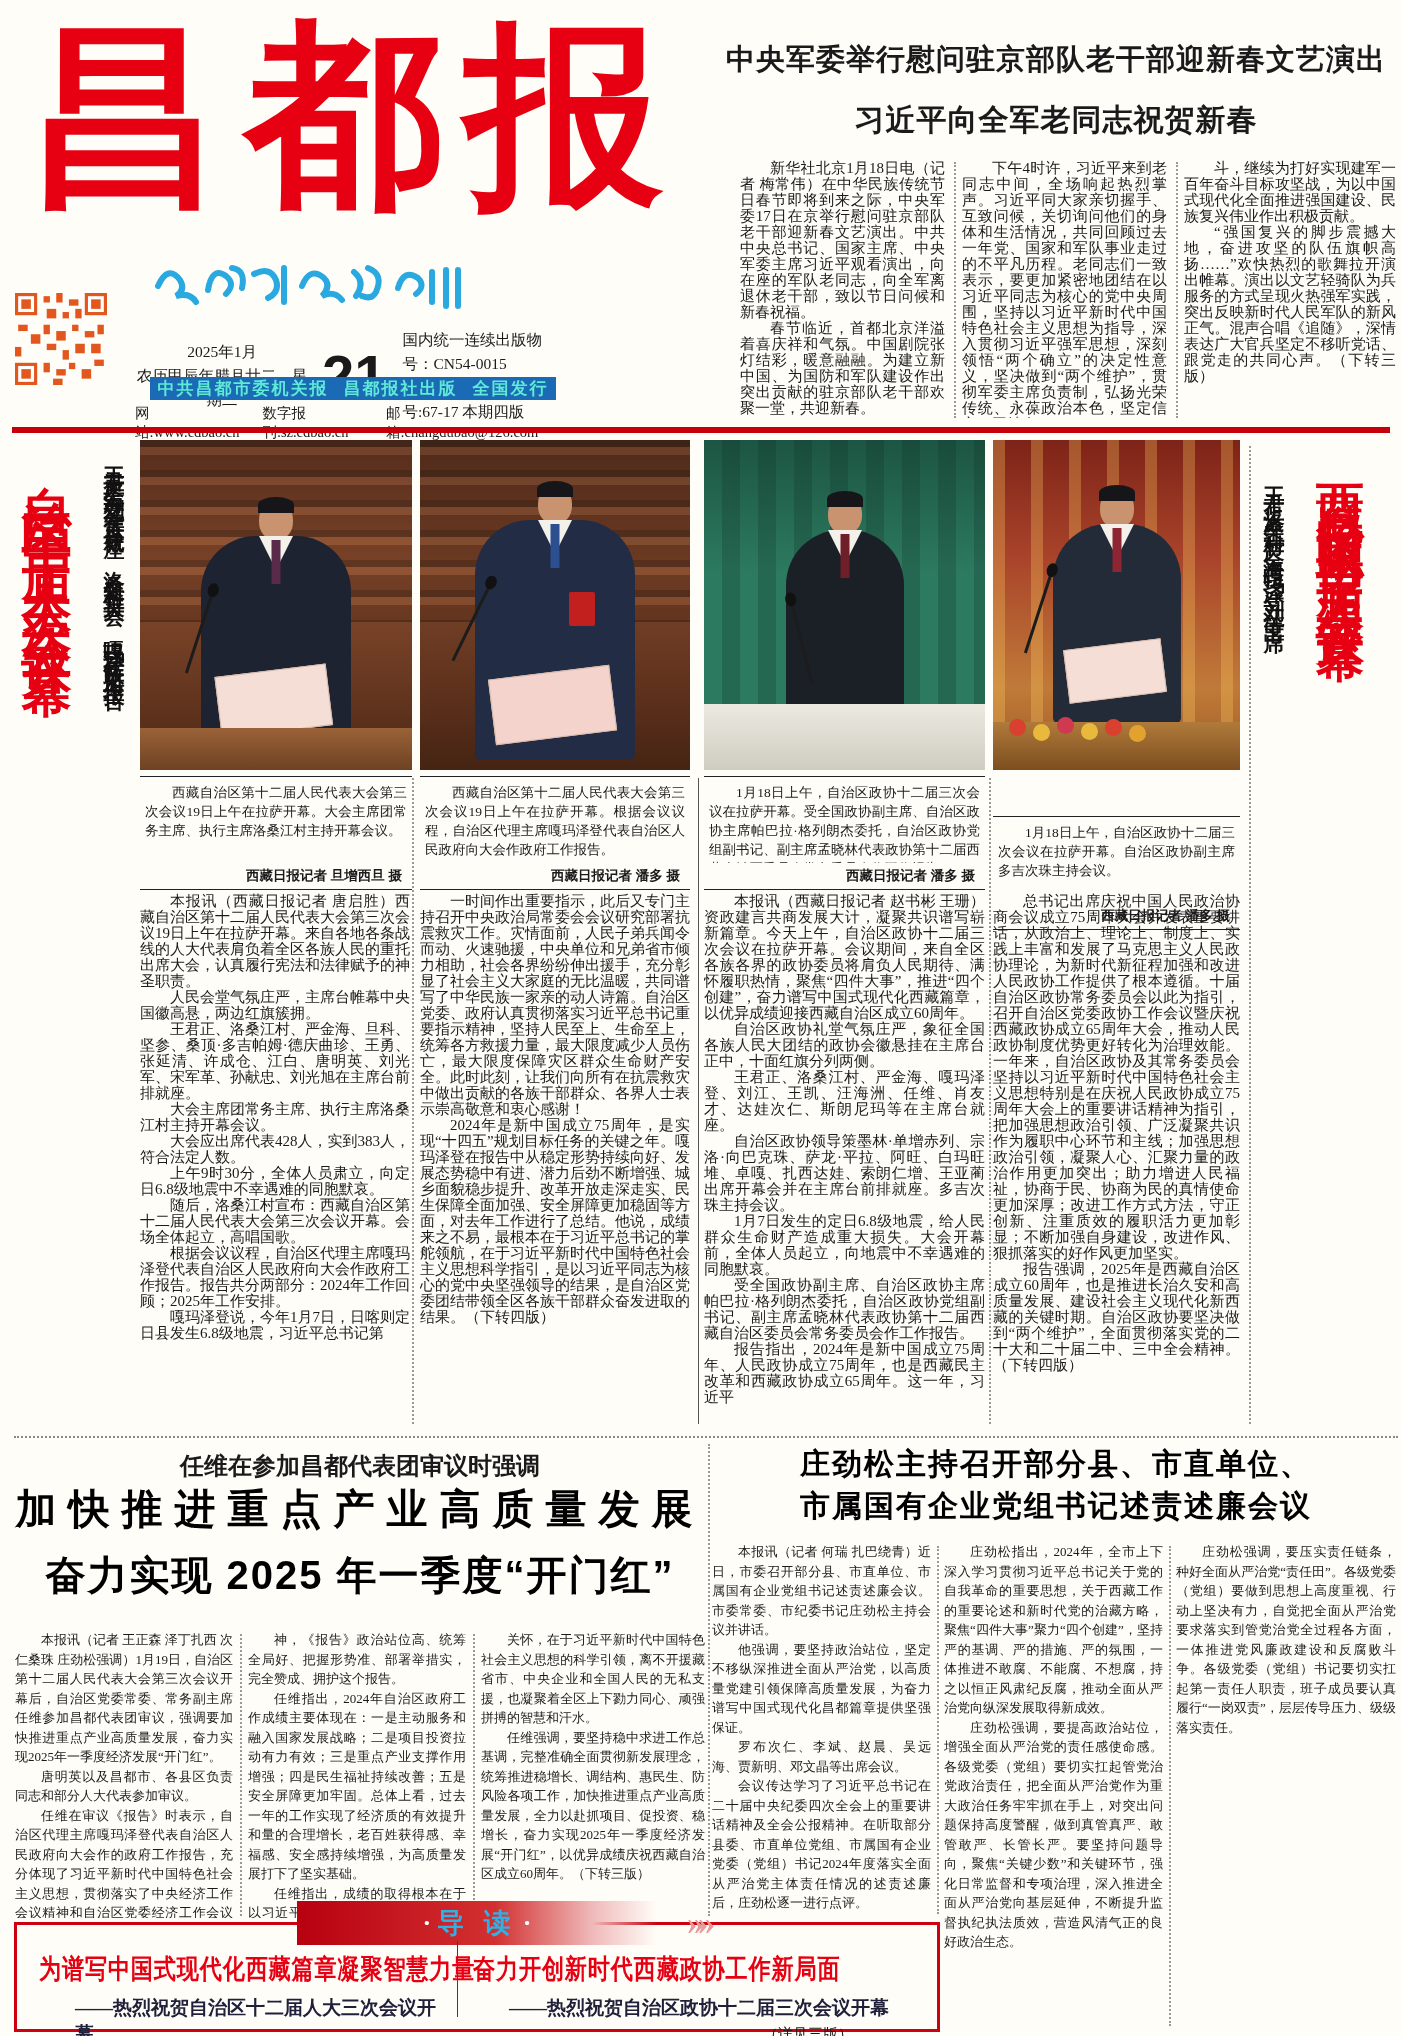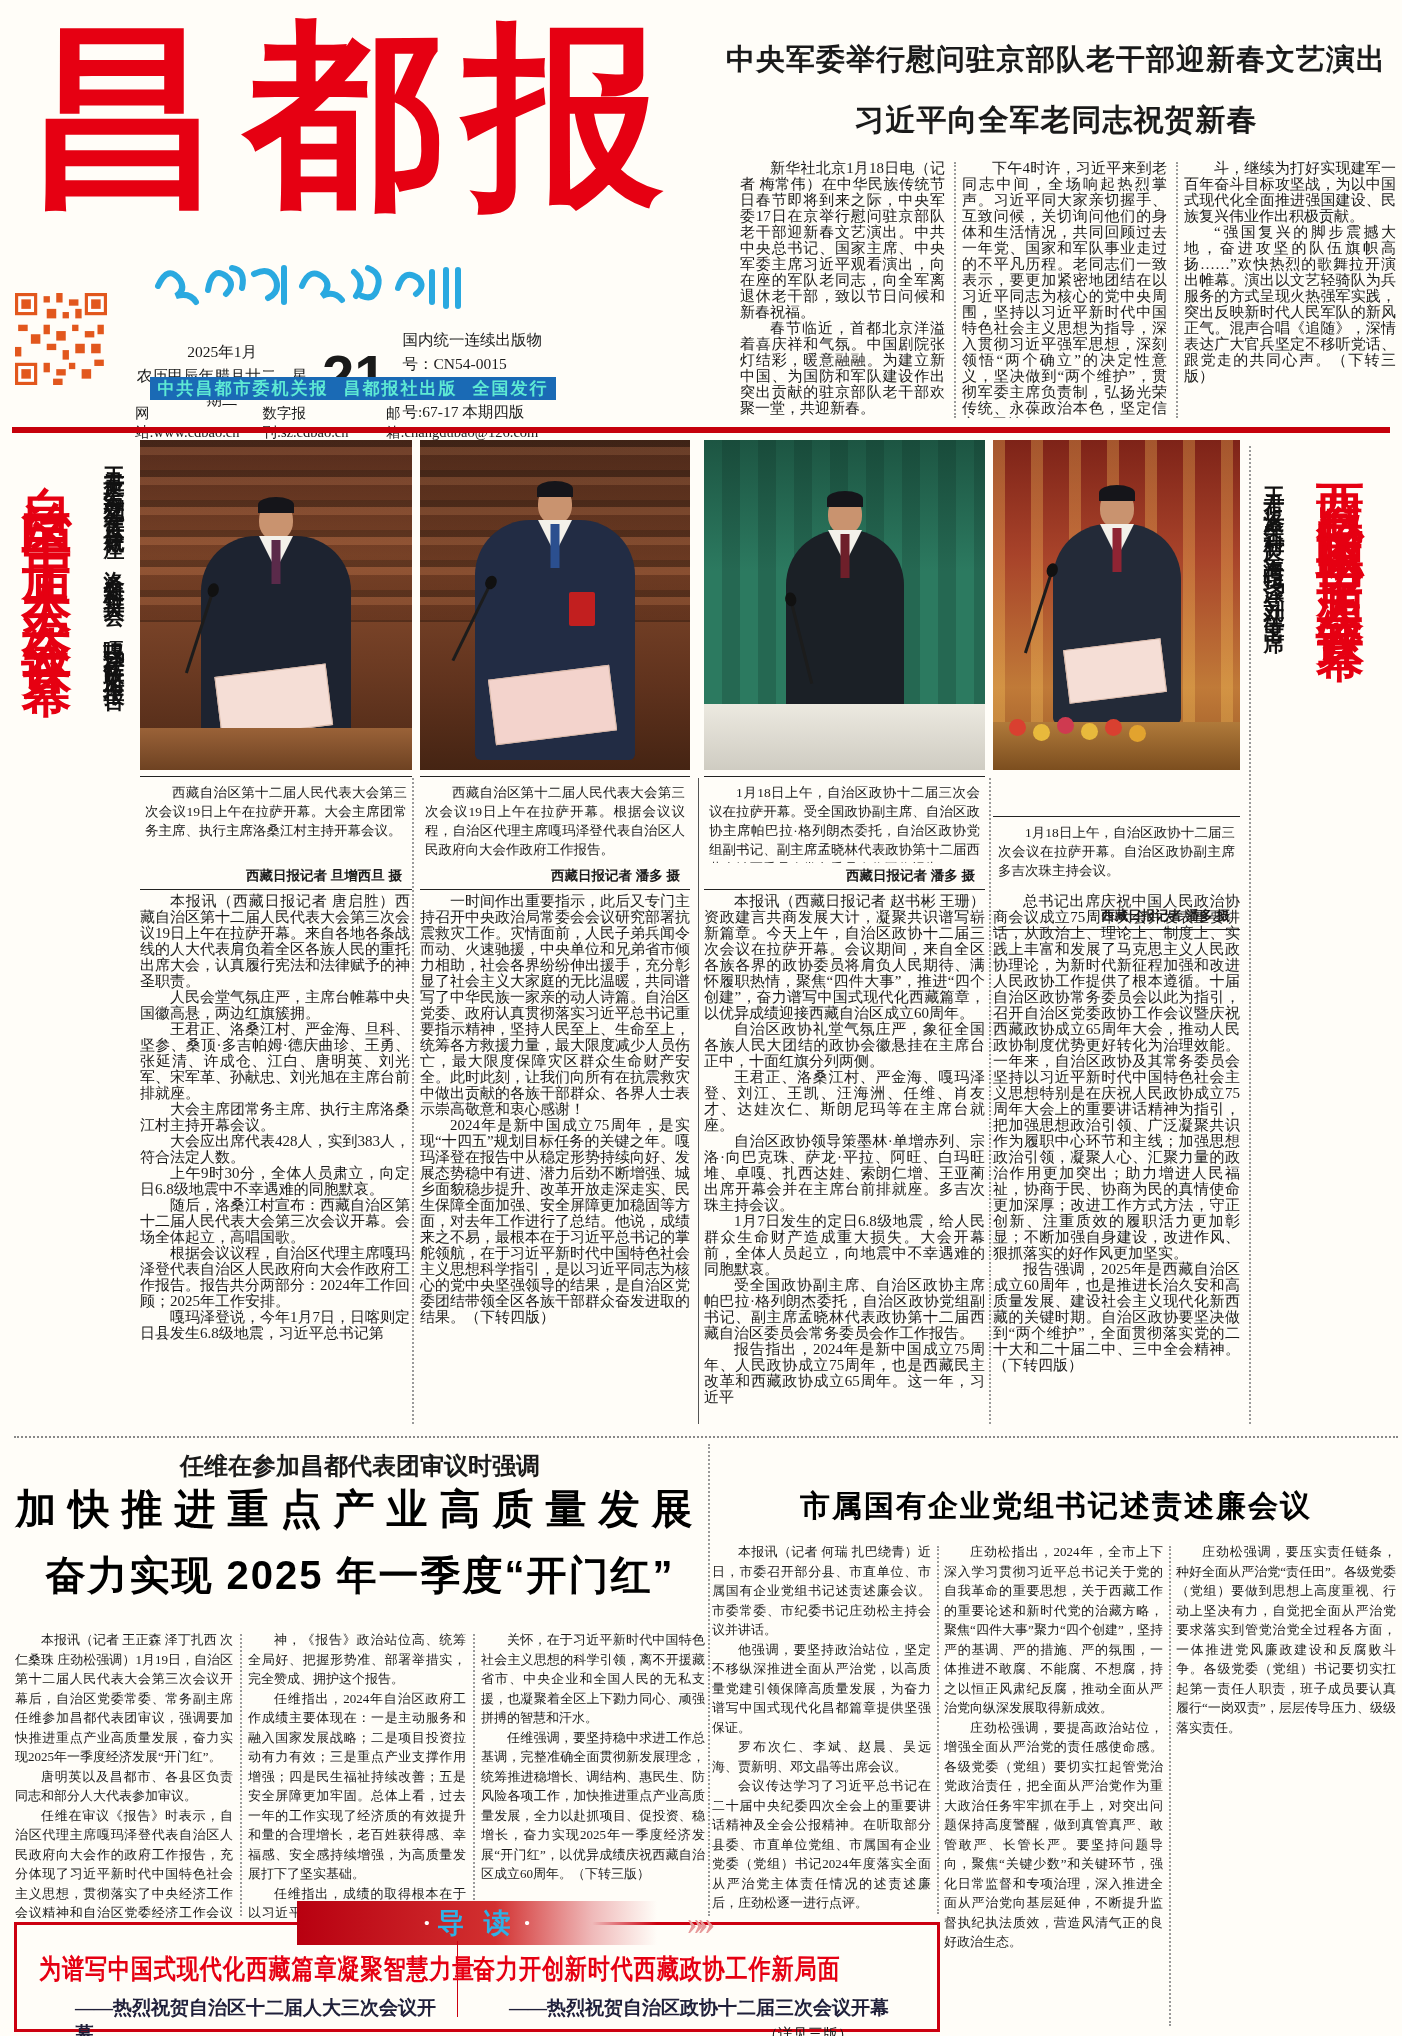--- a/index.html
+++ b/index.html
@@ -308,20 +308,21 @@
       <p>任维指出，成绩的取得根本在于以习近平同志为核心的党中央领航掌舵和特殊</p>
     </div>
   <div class="abs vdot" style="left:473px;top:1634px;height:282px;"></div>
   <div class="abs bodycol bodycol13" style="left:481px;top:1630px;width:224px;height:288px;">
       <p>关怀，在于习近平新时代中国特色社会主义思想的科学引领，离不开援藏省市、中央企业和全国人民的无私支援，也凝聚着全区上下勠力同心、顽强拼搏的智慧和汗水。</p>
       <p>任维强调，要坚持稳中求进工作总基调，完整准确全面贯彻新发展理念，统筹推进稳增长、调结构、惠民生、防风险各项工作，加快推进重点产业高质量发展，全力以赴抓项目、促投资、稳增长，奋力实现2025年一季度经济发展“开门红”，以优异成绩庆祝西藏自治区成立60周年。（下转三版）</p>
     </div>
 
   <div class="abs vdot" style="left:708px;top:1444px;height:472px;"></div>
 
+  <div class="abs bigblack" style="left:712px;top:1444px;width:688px;font-size:30px;letter-spacing:2px;">庄劲松主持召开部分县、市直单位、</div>
   <div class="abs bigblack" style="left:712px;top:1486px;width:688px;font-size:30px;letter-spacing:2px;">市属国有企业党组书记述责述廉会议</div>
 
   <div class="abs bodycol bodycol13" style="left:712px;top:1542px;width:219px;height:374px;">
       <p>本报讯（记者 何瑞 扎巴绕青）近日，市委召开部分县、市直单位、市属国有企业党组书记述责述廉会议。市委常委、市纪委书记庄劲松主持会议并讲话。</p>
       <p>他强调，要坚持政治站位，坚定不移纵深推进全面从严治党，以高质量党建引领保障高质量发展，为奋力谱写中国式现代化昌都篇章提供坚强保证。</p>
       <p>罗布次仁、李斌、赵晨、吴远海、贾新明、邓文晶等出席会议。</p>
       <p>会议传达学习了习近平总书记在二十届中央纪委四次全会上的重要讲话精神及全会公报精神。在听取部分县委、市直单位党组、市属国有企业党委（党组）书记2024年度落实全面从严治党主体责任情况的述责述廉后，庄劲松逐一进行点评。</p>
     </div>
   <div class="abs vdot" style="left:937px;top:1546px;height:368px;"></div>
   <div class="abs bodycol bodycol13" style="left:944px;top:1542px;width:219px;height:486px;">

